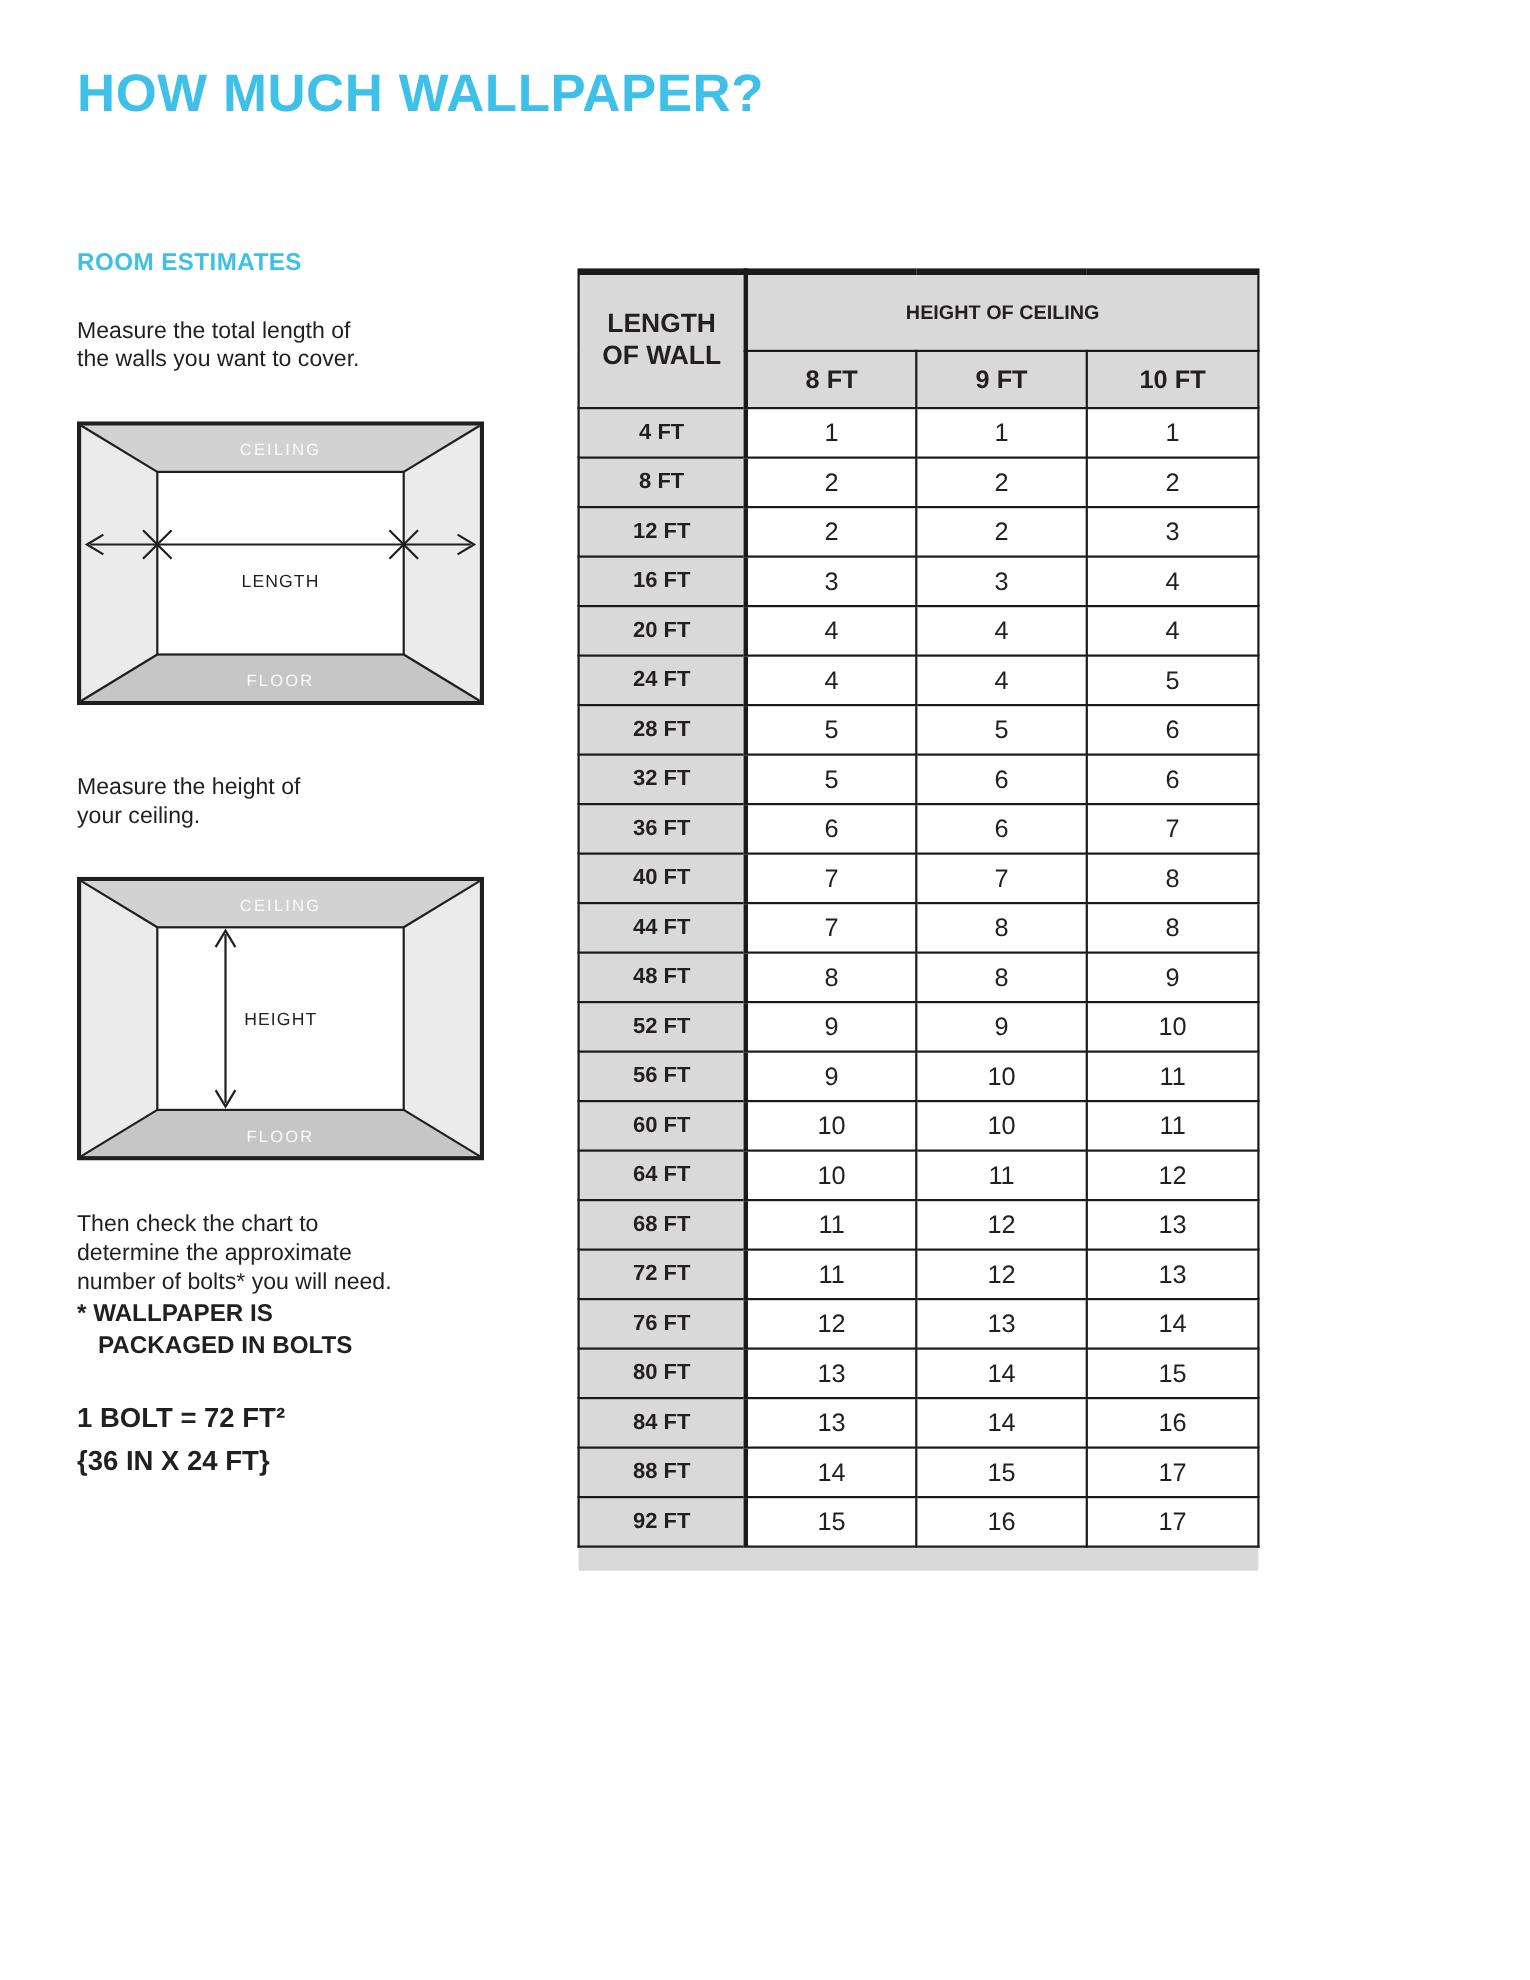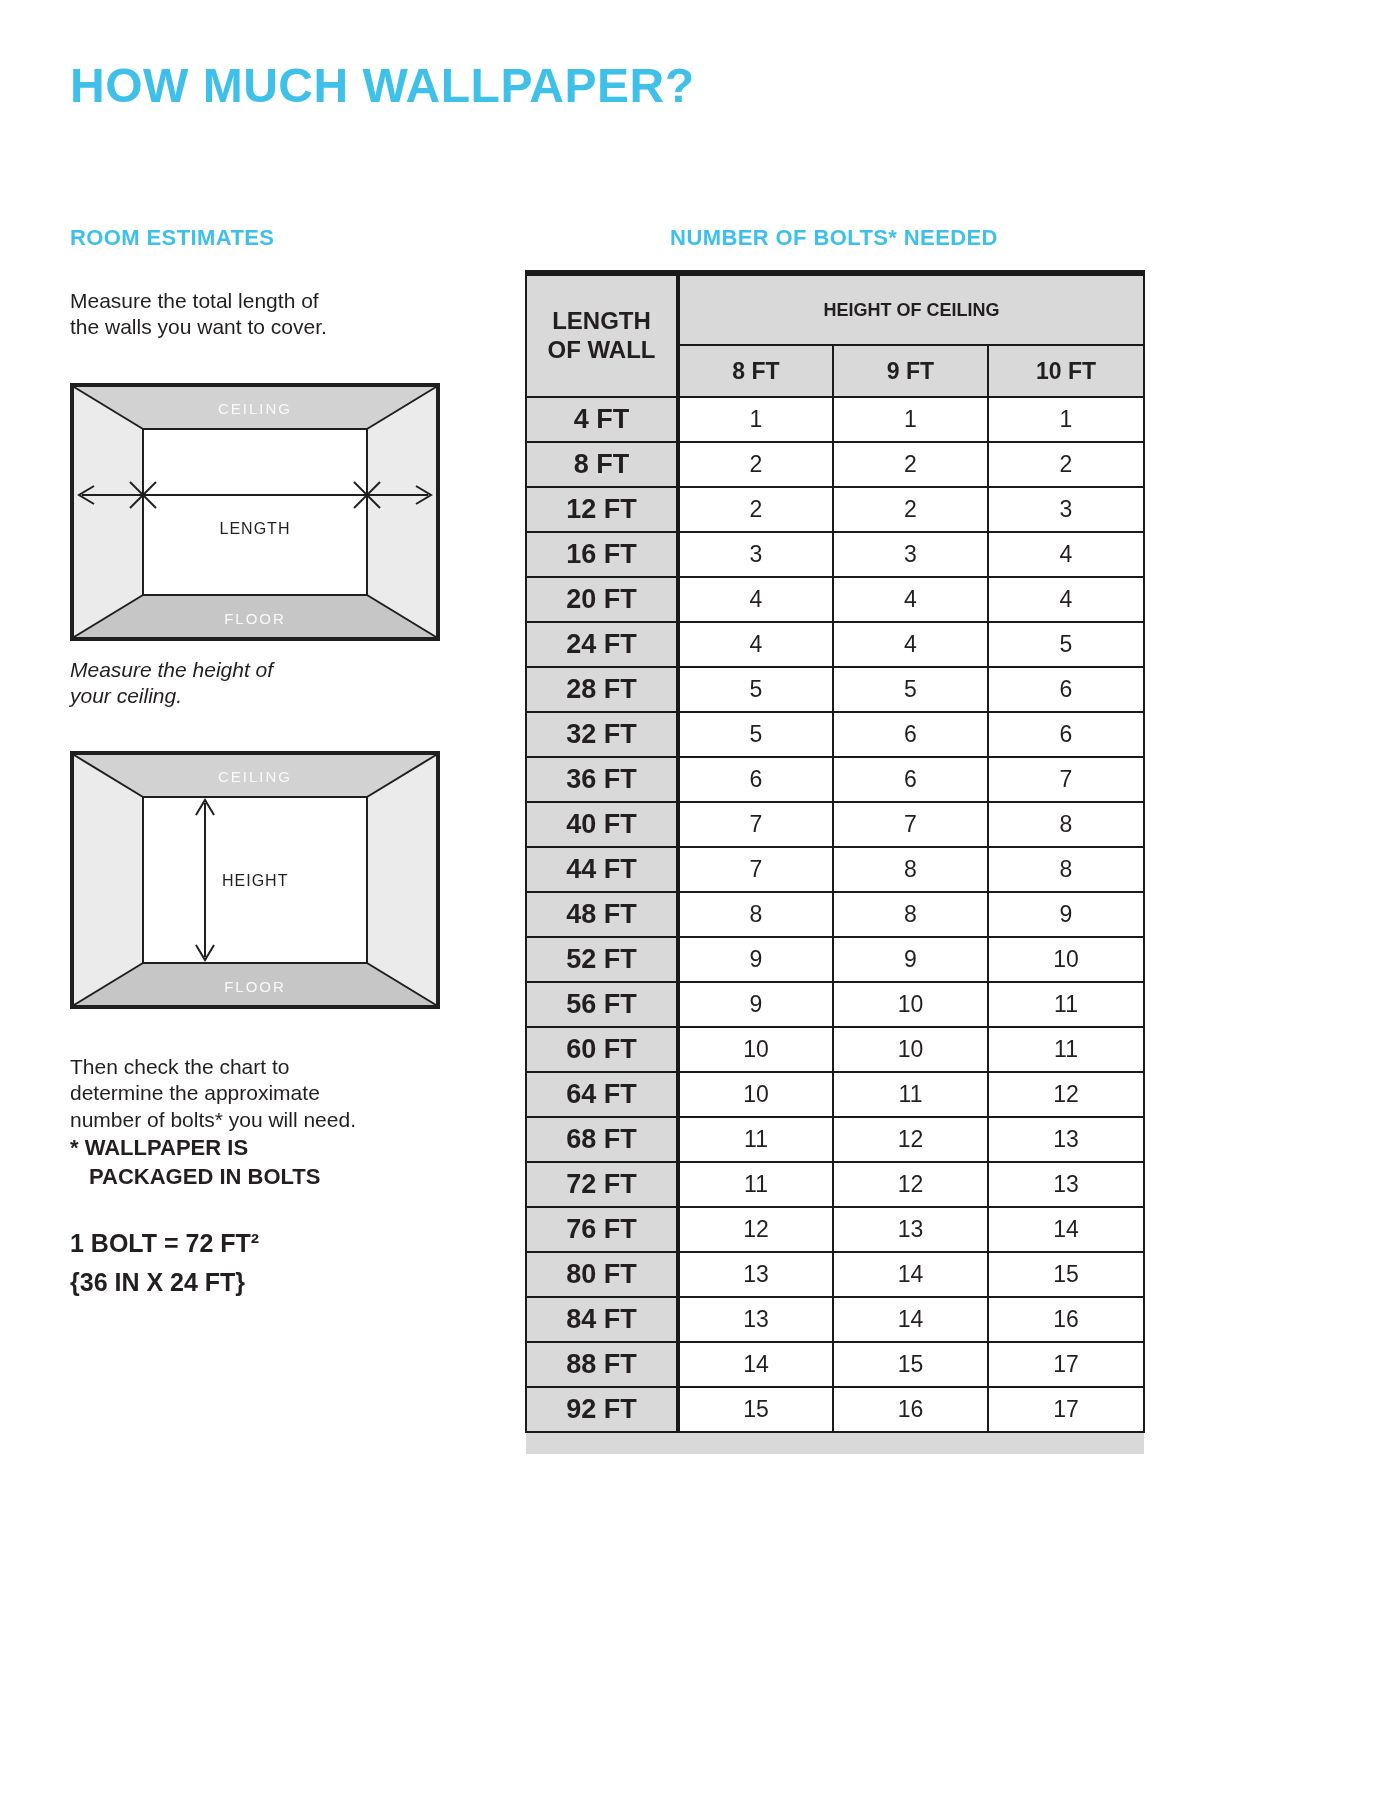--- a/index.html
+++ b/index.html
@@ -39,21 +39,21 @@
     width: 380px;
   }
   .body-text {
     font-size: 21px;
     line-height: 1.25;
     white-space: pre-line;
     color: #231f20;
   }
   .step1 { margin-top: 37px; }
   .diagram { display: block; margin-top: 42px; }
-  .step2 { margin-top: 16px; font-style: italic; }
+  .step2 { margin-top: 62px; }
   .step3 { margin-top: 45px; }
 
   .footnote {
     font-size: 22px;
     font-weight: bold;
     line-height: 1.35;
   }
   .footnote .indent { padding-left: 19px; }
 
   .bolt-spec {
@@ -104,21 +104,21 @@
     height: 72px;
   }
   .bolts-table .sub-th {
     background: #d9d9d9;
     font-size: 23px;
     font-weight: bold;
     height: 52px;
   }
   .bolts-table td.row-head {
     background: #d9d9d9;
-    font-size: 27px;
+    font-size: 20px;
     font-weight: bold;
     height: 45px;
     border-right-width: 4px;
   }
   .bolts-table td.num {
     background: #ffffff;
     font-size: 23px;
     font-weight: normal;
     height: 45px;
   }
@@ -206,21 +206,20 @@
 
     <div class="bolt-spec">
       <div>1 BOLT = 72 FT²</div>
       <div>{36 IN X 24 FT}</div>
     </div>
 
   </div>
 
   <div class="table-col">
 
-    <div class="section-heading table-heading">NUMBER OF BOLTS* NEEDED</div>
 
     <table class="bolts-table">
       <colgroup>
         <col style="width:152px">
         <col style="width:155px">
         <col style="width:155px">
         <col style="width:156px">
       </colgroup>
       <thead>
         <tr>

